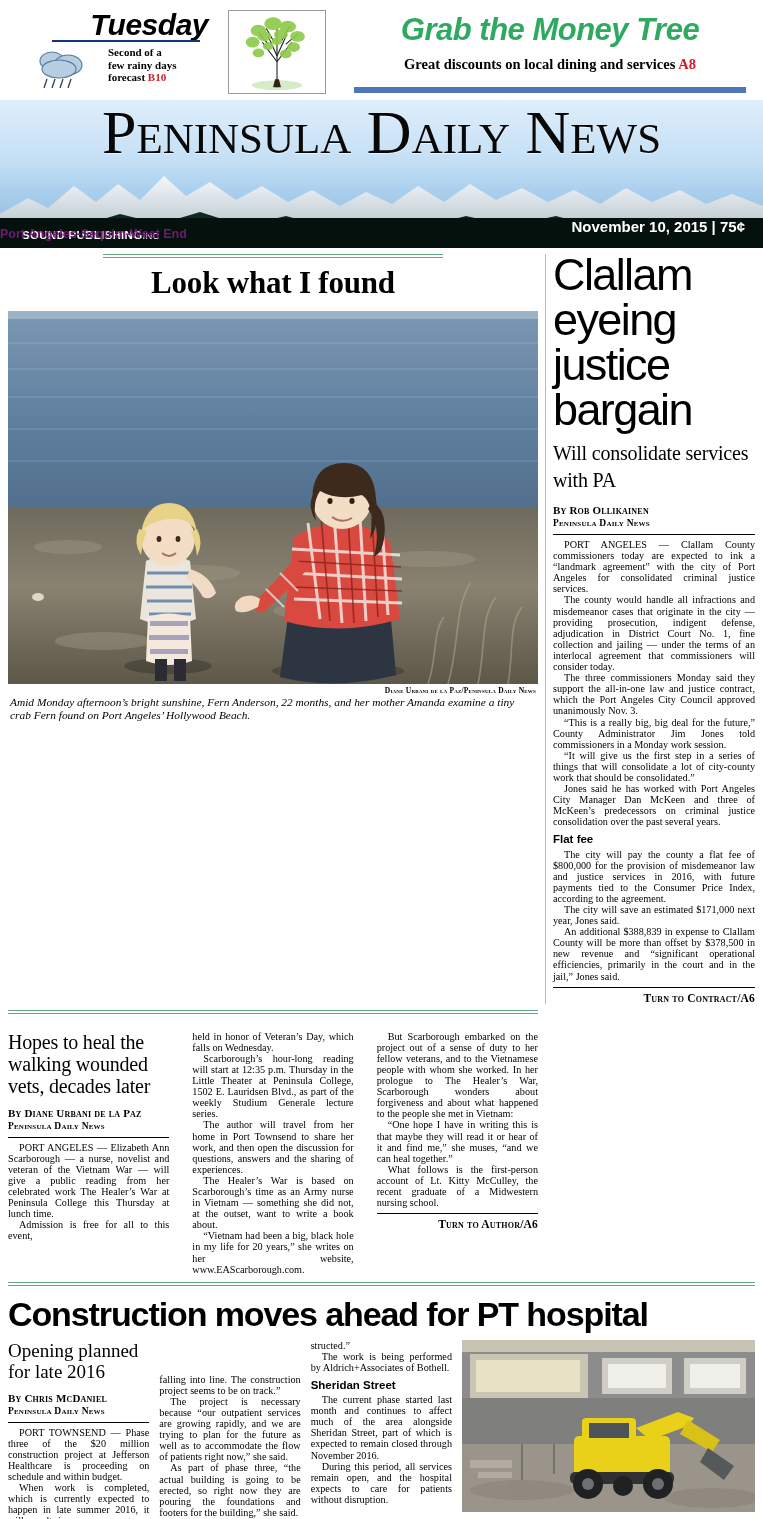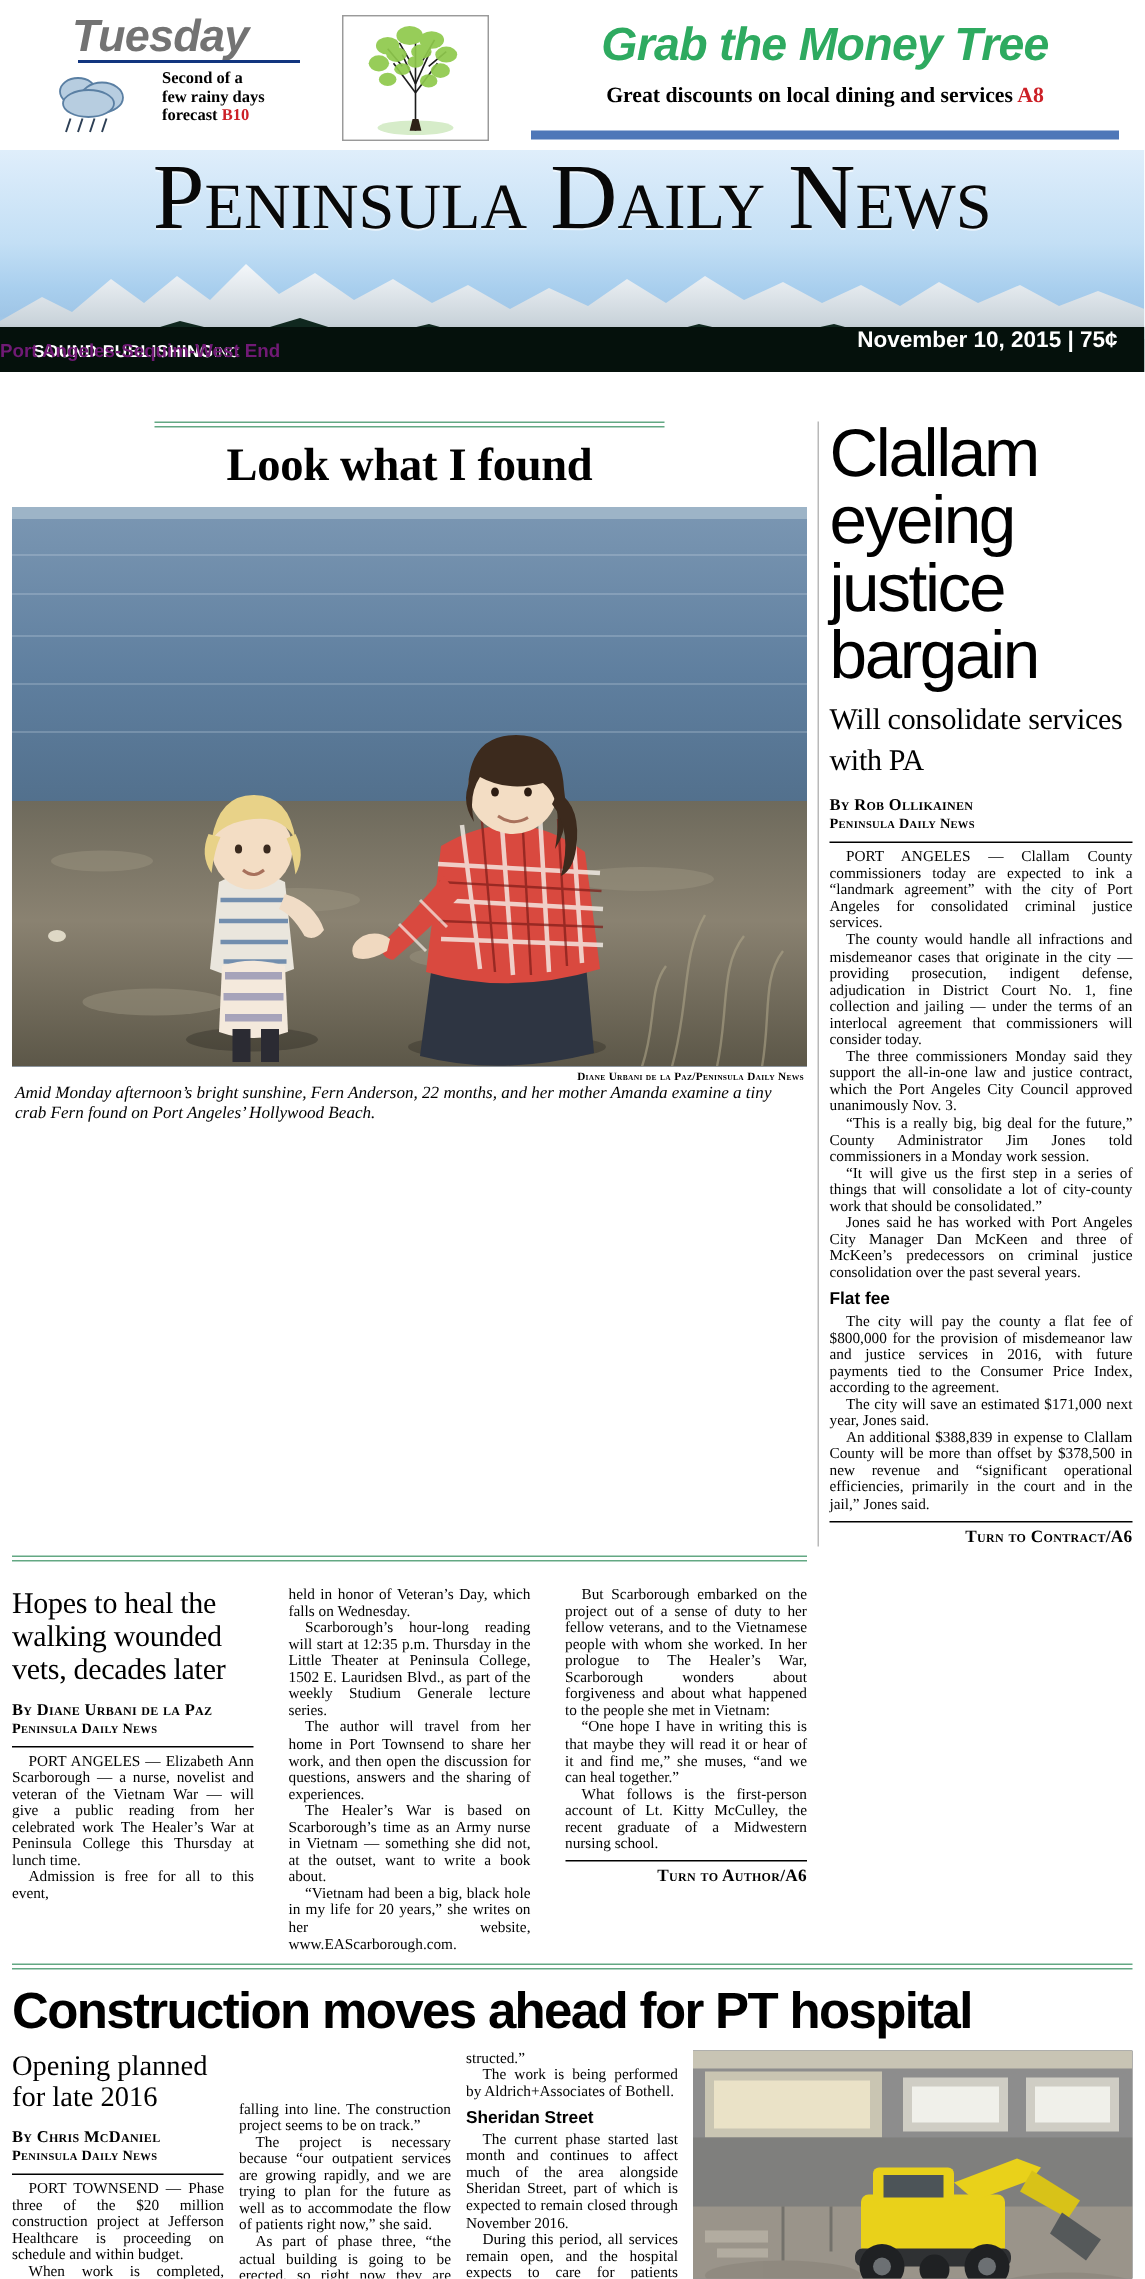--- a/index.html
+++ b/index.html
@@ -12,21 +12,21 @@
     overflow:hidden;
     position:relative;
   }
 
   
   .skybox { position:relative; width:763px; height:100px; background:#fff; }
   .sky-tuesday {
     position:absolute; left:48px; top:8px; width:160px;
     font-family:"Liberation Sans", sans-serif;
     font-weight:bold; font-style:italic; font-size:30px;
-    color:#737373; letter-spacing:-0.5px; text-align:left;
+    color:#000000; letter-spacing:-0.5px; text-align:right;
   }
   .sky-tuesday-rule { position:absolute; left:52px; top:40px; width:148px; height:2px; background:#12357f; }
   .wx-icon { position:absolute; left:30px; top:48px; width:62px; height:44px; }
   .sky-fc {
     position:absolute; left:108px; top:46px; width:100px;
     font-family:"Liberation Serif", serif; font-weight:bold;
     font-size:11px; line-height:12.5px; color:#000;
   }
   .sky-fc b.red { color:#cc2027; }
   .sky-fc-bar { position:absolute; left:228px; top:86px; width:38px; height:5px; background:#4f77b8; }
@@ -60,21 +60,21 @@
     font-family:"Liberation Sans", sans-serif; font-weight:bold; font-size:11.5px;
     color:#ffffff; letter-spacing:0.3px; }
   .mast-sound .thin { font-weight:normal; font-size:9.5px; }
   .mast-region { position:absolute; left:0; bottom:7px; width:760px; text-align:left;
     font-family:"Liberation Sans", sans-serif; font-weight:bold; font-size:12.5px; color:#701a75; }
   .mast-date { position:absolute; right:18px; bottom:13px;
     font-family:"Liberation Sans", sans-serif; font-weight:bold; font-size:15px; color:#fff; }
 
   
   .page { position:relative; width:763px; padding:0 8px; }
-  .topzone { display:flex; width:747px;margin-top:27px; }
+  .topzone { display:flex; width:747px; }
   .leftzone { width:530px; }
   .rightrule { width:1px; background:#b9b9b9; margin:6px 7px 0 7px; }
   .rightzone { width:202px; }
 
   .greenrule { height:4px; border-top:1.5px solid #63a883; border-bottom:1.5px solid #63a883; background:#fff; }
   .greenrule-short { width:340px; margin:6px auto 0 auto; }
 
   .look-head {
     text-align:center; font-family:"Liberation Serif", serif;
     font-size:31px; font-weight:bold; padding:7px 0 10px 0; letter-spacing:-0.2px;

